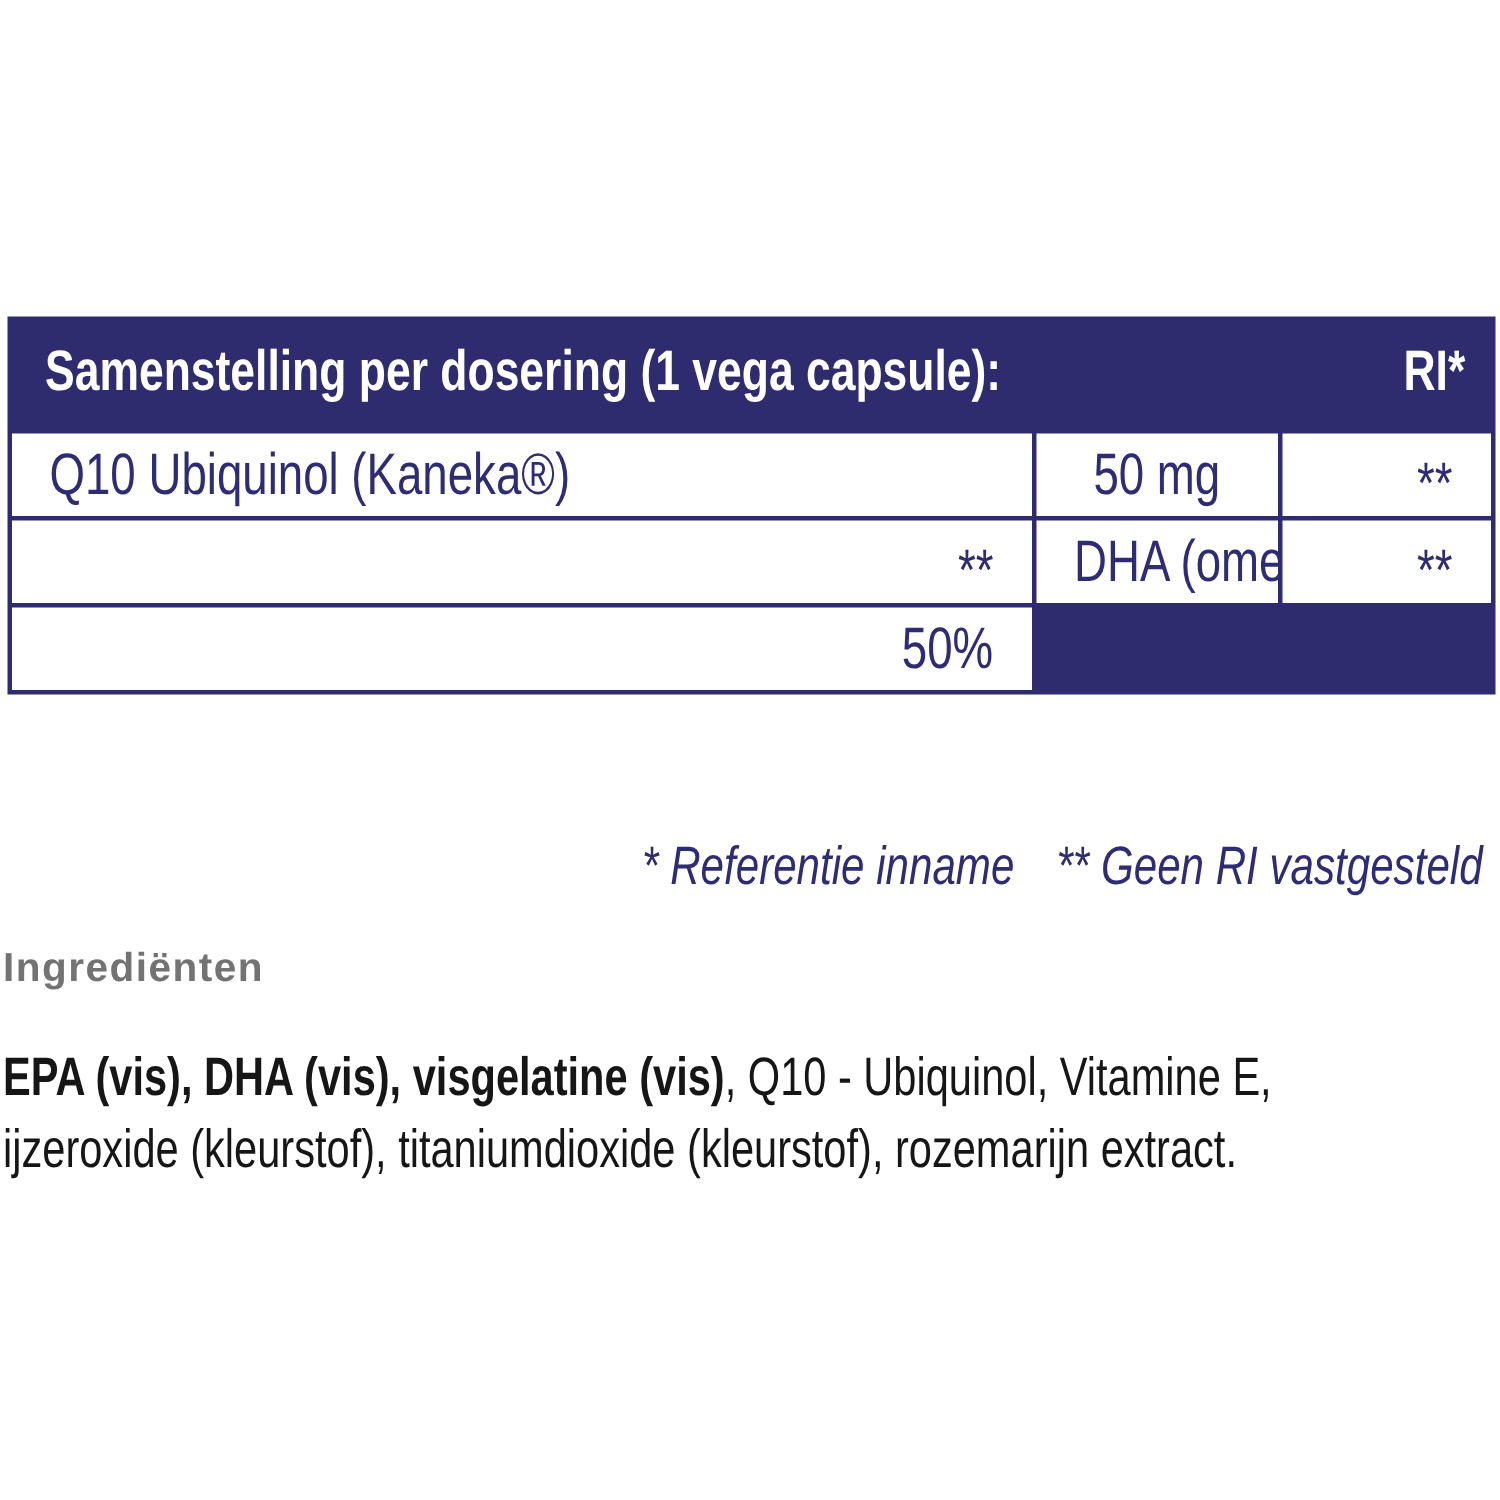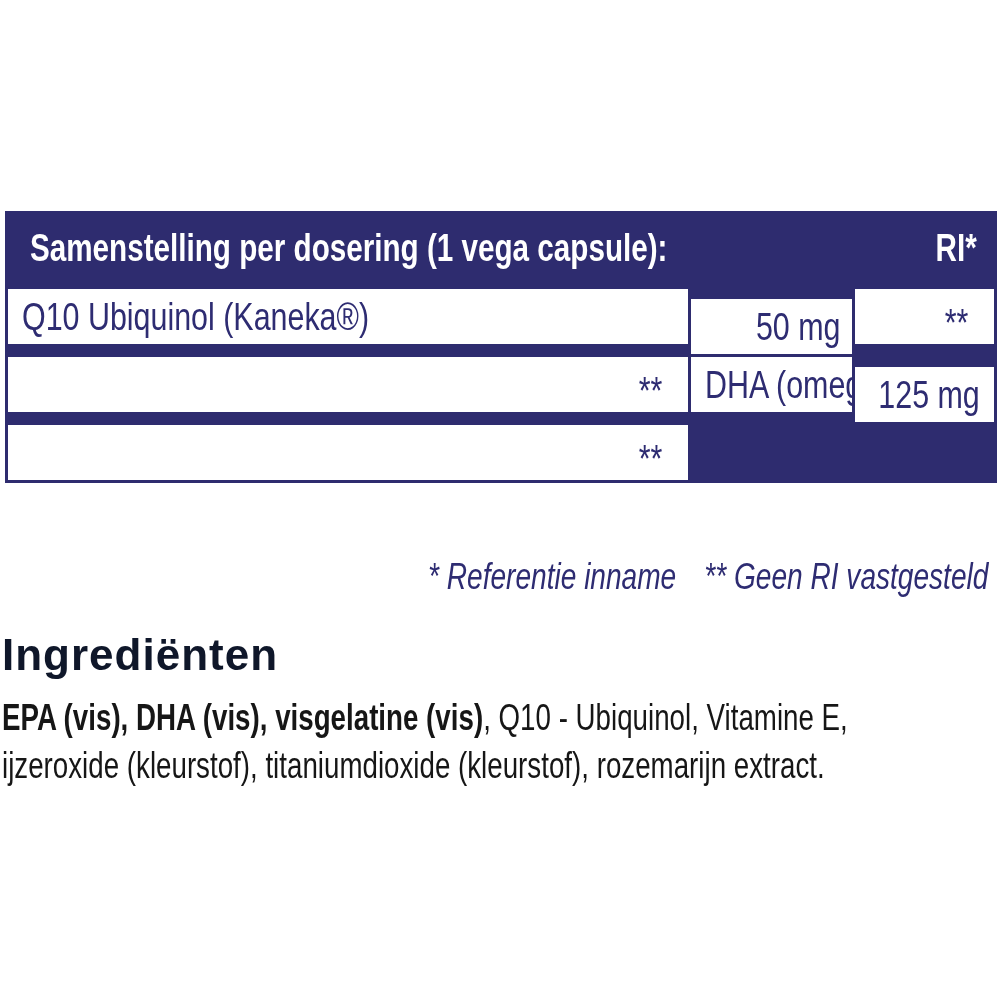--- a/index.html
+++ b/index.html
@@ -56,22 +56,22 @@
   }
   .cell {
     background: #ffffff;
     height: 55px;
     display: flex;
     align-items: center;
     font-size: 39px;
     color: #2e2c72;
     overflow: hidden;
   }
-  .cell.name { padding-left: 14px; justify-content: flex-start; }
-  .cell.amount { justify-content: flex-end; margin-top: 10px; }
+  .cell.name { padding-left: 25px; justify-content: flex-start; }
+  .cell.amount { justify-content: center; }
   .cell.ri { justify-content: flex-end; padding-right: 26px; }
   .cond   { display:inline-block; white-space:nowrap; transform: scaleX(0.78); transform-origin: 0 50%; }
   .cond-c { display:inline-block; white-space:nowrap; transform: scaleX(0.78); transform-origin: 50% 50%; }
   .cond-r { display:inline-block; white-space:nowrap; transform: scaleX(0.78); transform-origin: 100% 50%; }
   .stars  { display:inline-block; white-space:nowrap; transform: scaleX(0.78) translateY(6px); transform-origin: 100% 50%; }
 
   
   .footnote {
     position: absolute;
     top: 556px;
@@ -83,24 +83,24 @@
     transform: scaleX(0.78);
     transform-origin: 100% 0;
   }
   .footnote .fn2 { margin-left: 36px; }
 
   
   .ing-heading {
     position: absolute;
     left: 2px;
     top: 630px;
-    font-size: 44px;
+    font-size: 27px;
     font-weight: 700;
     letter-spacing: 1px;
-    color: #0f172a;
+    color: #737373;
     text-align: center;
   }
   .ing-text {
     position: absolute;
     left: 2px;
     top: 694px;
     width: 1299px;
     transform: scaleX(0.77);
     transform-origin: 0 0;
     font-size: 36px;
@@ -132,27 +132,27 @@
         <span class="stars">**</span>
       </div>
 
       <div class="cell ri">
         <span class="stars">**</span>
       </div>
 
       <div class="cell name">
         <span class="cond">DHA (omega-3)</span>
       </div>
-      <div class="cell amount">
-        <span class="cond-c">125 mg</span>
-      </div>
       <div class="cell ri">
         <span class="stars">**</span>
       </div>
 
+      <div class="cell ri">
+        <span class="cond-r">50%</span>
+      </div>
     </div>
   </section>
 
   <div class="footnote">
     <span class="fn1">* Referentie inname</span><span class="fn2">** Geen RI vastgesteld</span>
   </div>
 
   <h2 class="ing-heading">Ingrediënten</h2>
 
   <p class="ing-text">

